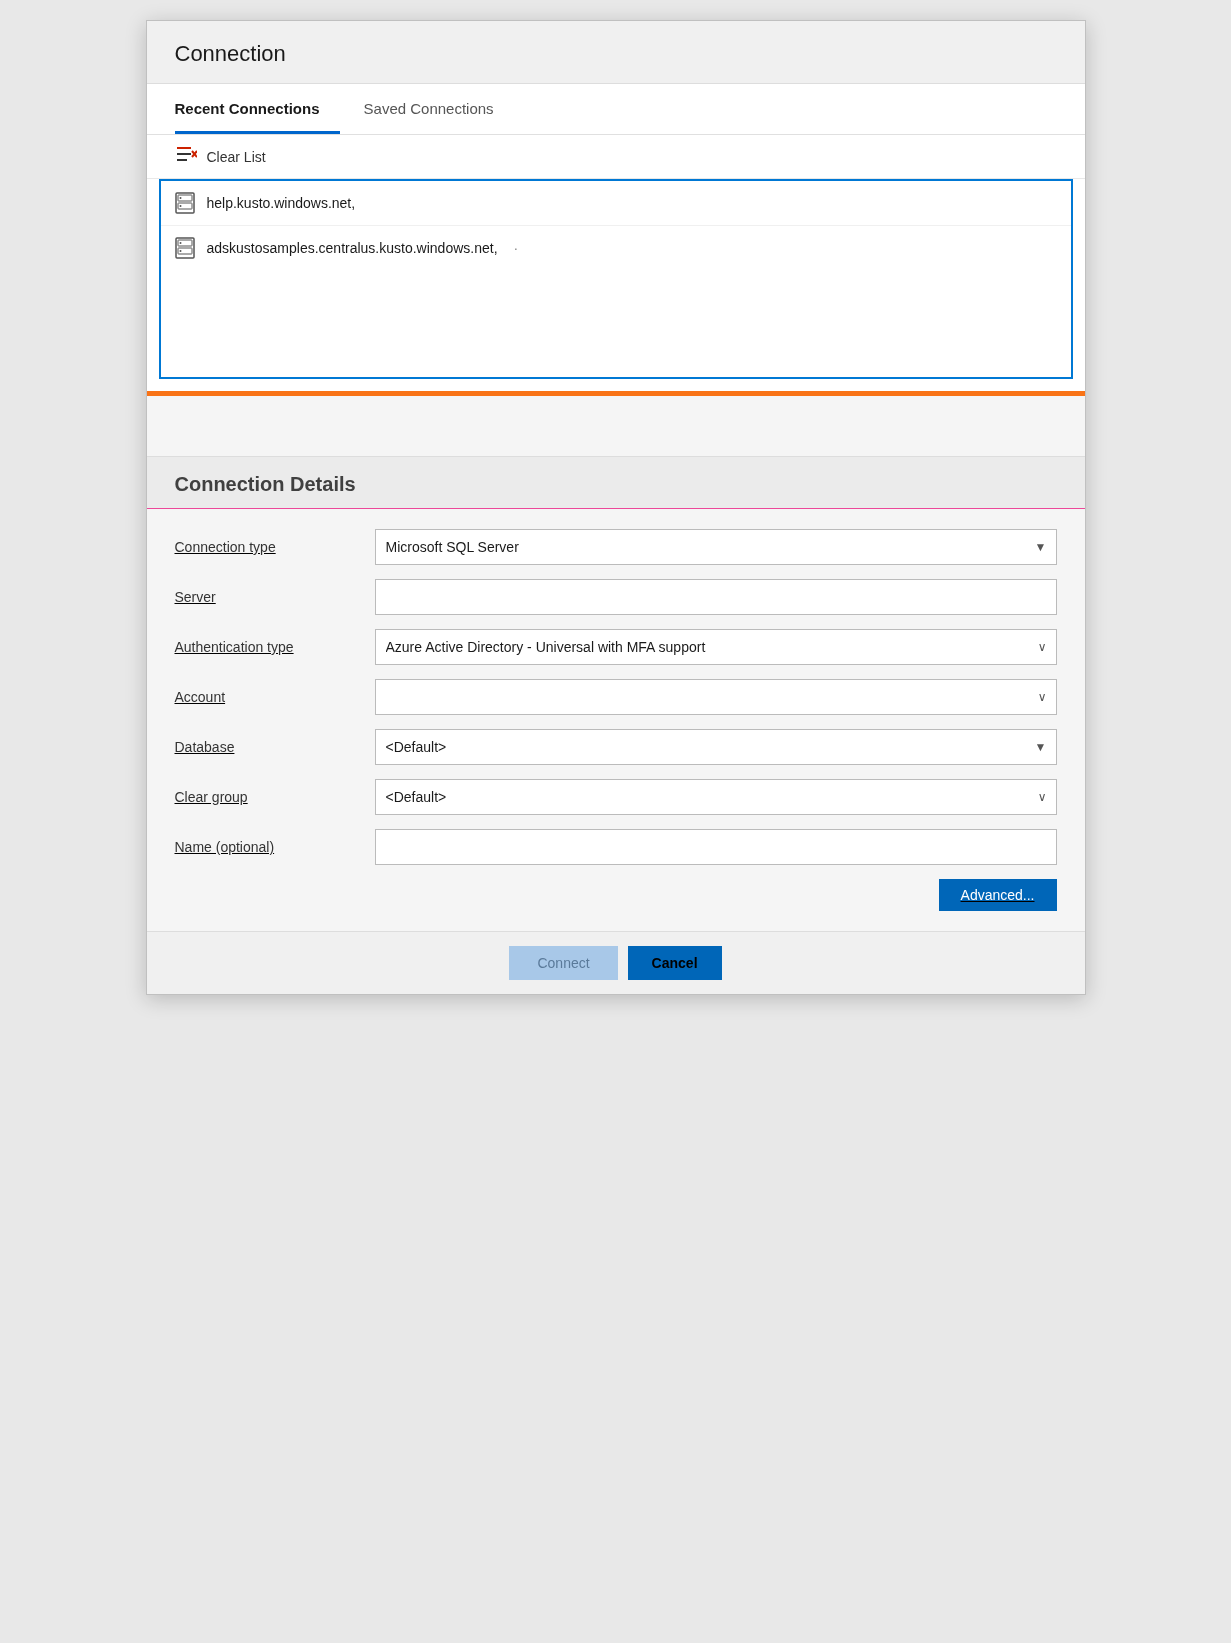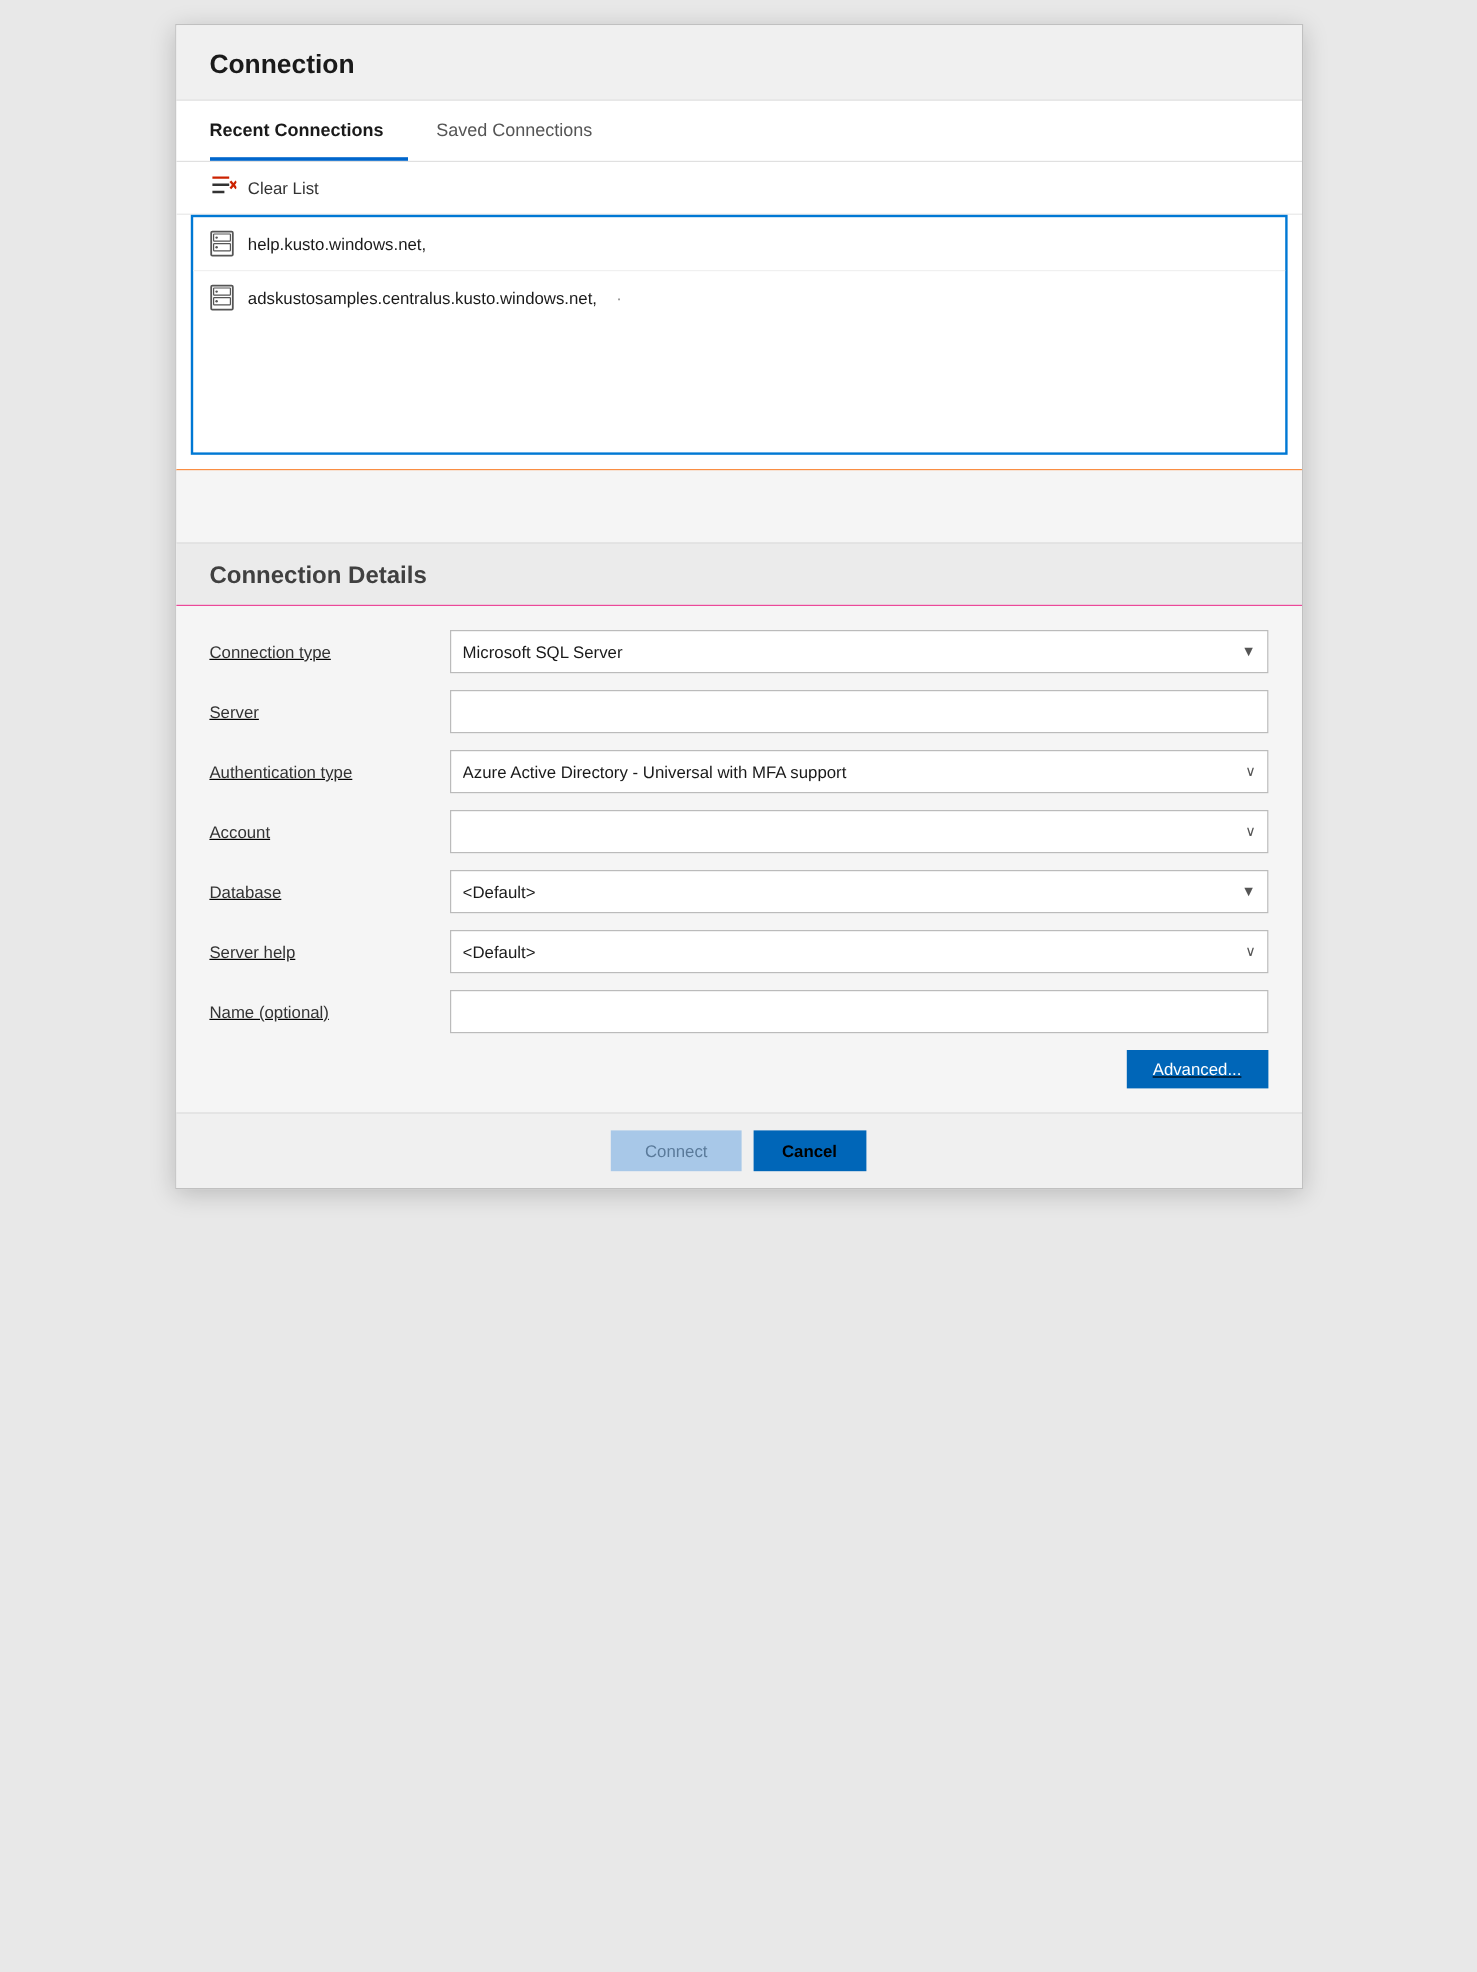--- a/index.html
+++ b/index.html
@@ -15,21 +15,21 @@
     .dialog {
       background: #f5f5f5;
       width: 940px;
       border: 1px solid #c0c0c0;
       box-shadow: 0 4px 20px rgba(0,0,0,0.2);
     }
     .dialog-title {
       background: #f0f0f0;
       padding: 20px 28px 16px 28px;
       font-size: 22px;
-      font-weight: 700;
+      font-weight: 400;
       color: #1a1a1a;
       border-bottom: 1px solid #ddd;
     }
     .tabs-section {
       background: #ffffff;
       padding: 0 28px;
       border-bottom: 1px solid #e0e0e0;
     }
     .tabs {
       display: flex;
@@ -44,21 +44,21 @@
       margin-right: 24px;
     }
     .tab.active {
       color: #1a1a1a;
       font-weight: 600;
       border-bottom: 3px solid #0066cc;
     }
     .connections-area {
       background: #ffffff;
       margin: 0;
-      border-bottom: 1px solid #f97316;
+      border-bottom: 5px solid #f97316;
     }
     .clear-list-bar {
       padding: 10px 28px;
       border-bottom: 1px solid #e8e8e8;
       display: flex;
       align-items: center;
       gap: 10px;
       cursor: pointer;
     }
     .clear-list-icon {
@@ -317,21 +317,21 @@
         <div class="form-label">Database</div>
         <div class="select-wrapper">
           <select>
             <option>&lt;Default&gt;</option>
           </select>
           <span class="chevron-icon">▼</span>
         </div>
       </div>
 
       <div class="form-row">
-        <div class="form-label">Server help</div>
+        <div class="form-label">Clear group</div>
         <div class="select-wrapper">
           <select>
             <option>&lt;Default&gt;</option>
           </select>
           <span class="chevron-icon">∨</span>
         </div>
       </div>
 
       <div class="form-row">
         <div class="form-label">Name (optional)</div>

